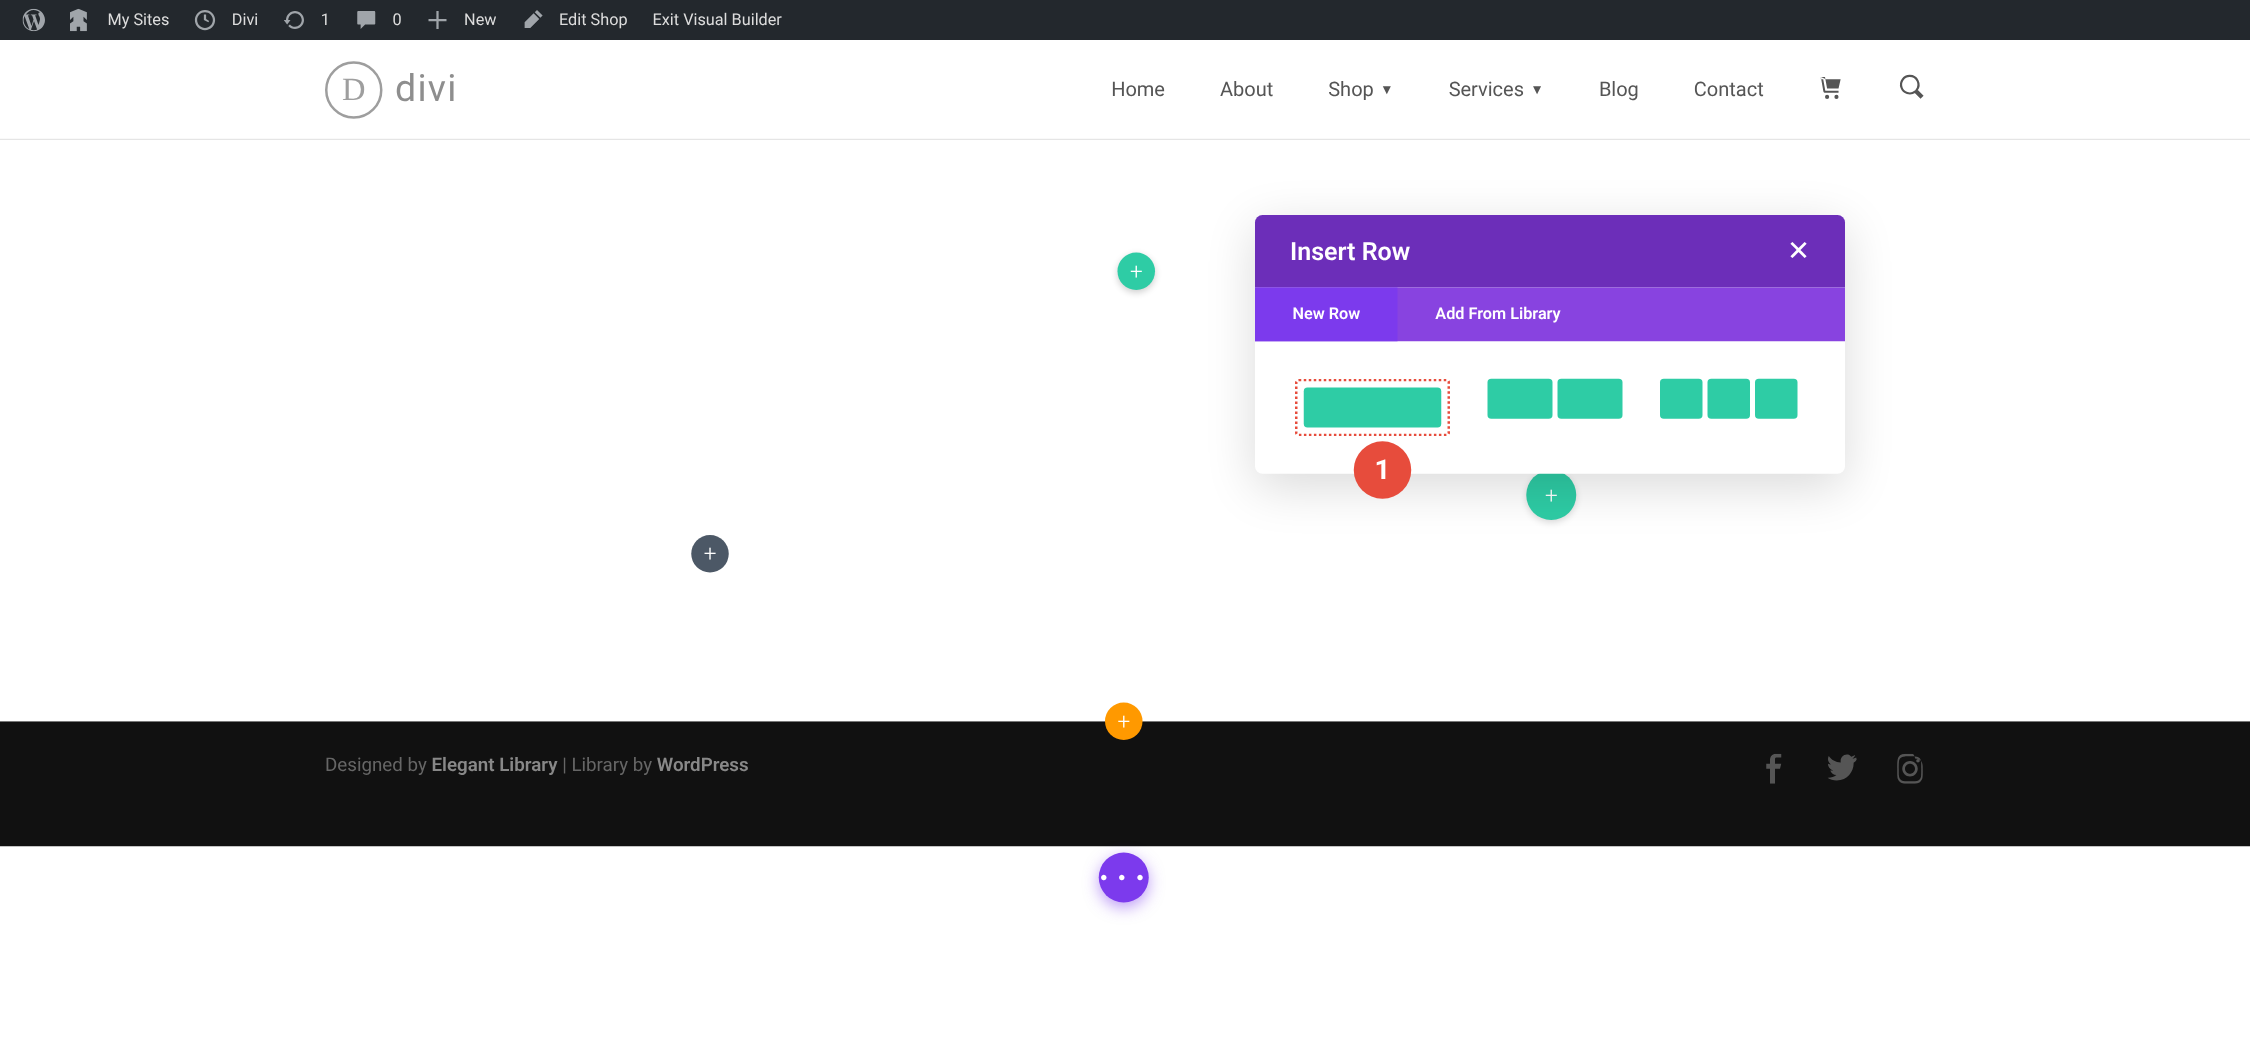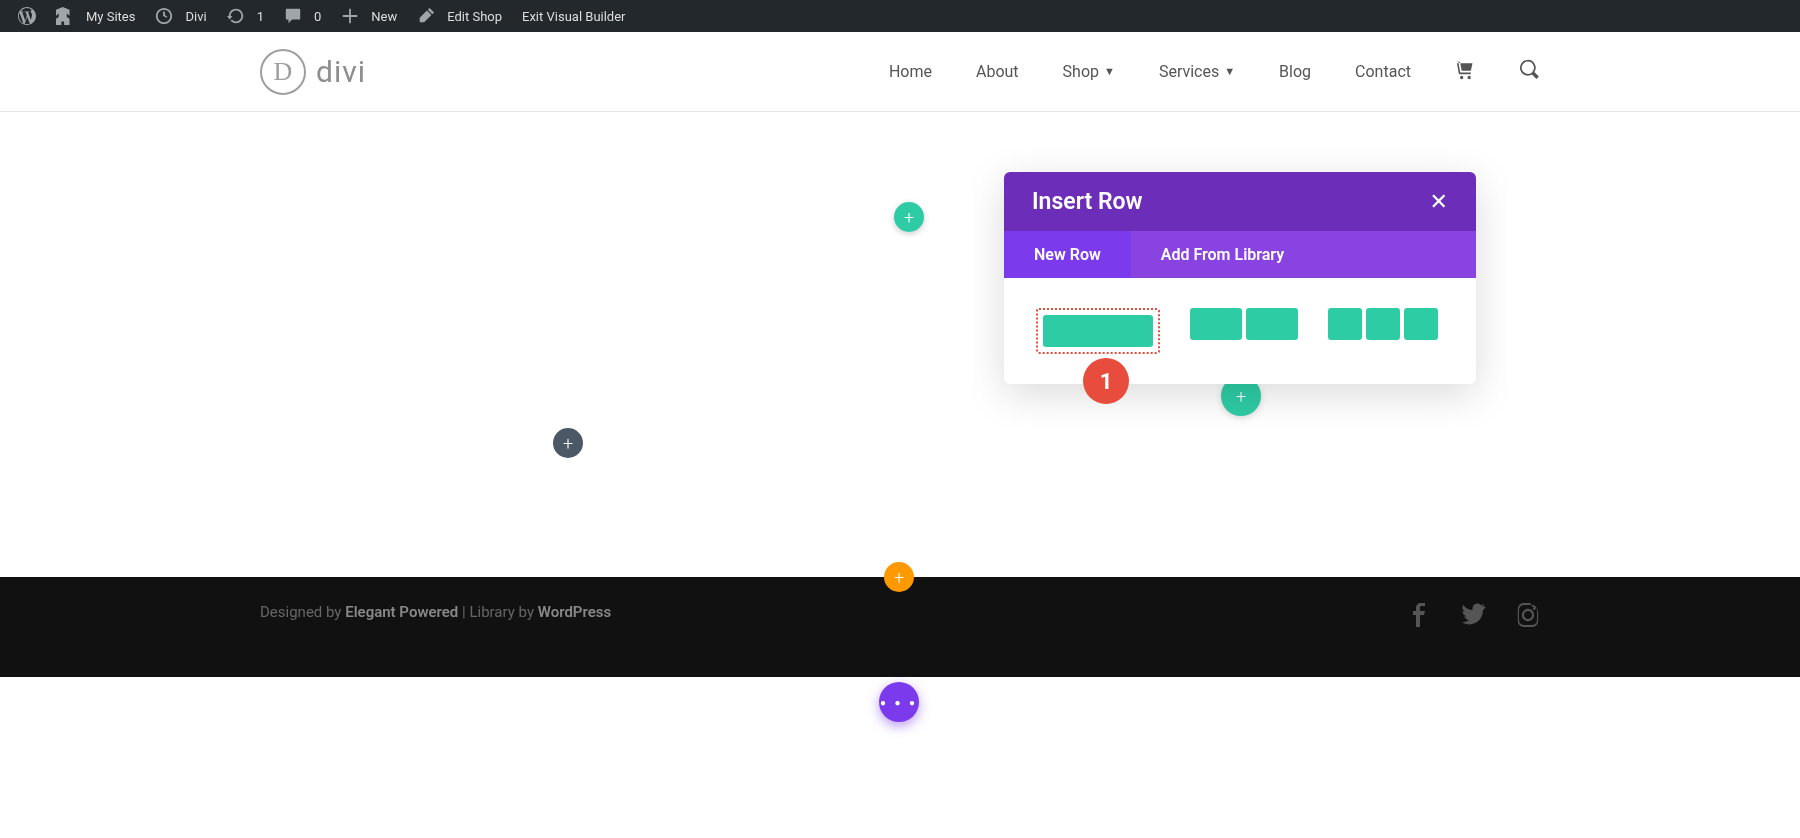--- a/index.html
+++ b/index.html
@@ -30,24 +30,24 @@
 .plus-btn{position:absolute;border-radius:50%;display:flex;align-items:center;justify-content:center;color:#fff;font-size:18px;font-weight:300;cursor:pointer}
 .plus-teal{width:30px;height:30px;background:#2ecca5;box-shadow:0 2px 6px rgba(0,0,0,.2)}
 .plus-teal2{width:40px;height:40px;background:#2ecca5;box-shadow:0 2px 6px rgba(0,0,0,.15)}
 .plus-dark{width:30px;height:30px;background:#4c5866}
 .plus-orange{width:30px;height:30px;background:#ff9900}
 .plus-purple{width:40px;height:40px;background:#7c3aed;font-size:10px;letter-spacing:3px;box-shadow:0 4px 12px rgba(124,58,237,.5)}
 
 
 .modal{position:absolute;left:1004px;top:60px;width:472px;background:#fff;border-radius:6px;box-shadow:0 10px 40px rgba(0,0,0,.15);overflow:visible}
 .modal-header{background:#6c2eb9;color:#fff;padding:16px 28px;display:flex;justify-content:space-between;align-items:center;border-radius:6px 6px 0 0}
-.modal-title{font-size:23px;font-weight:600}
+.modal-title{font-size:20px;font-weight:600}
 .modal-close{font-size:22px;cursor:pointer;font-weight:300}
 .modal-tabs{display:flex;background:#8843e0}
-.modal-tab{padding:14px 30px;color:#fff;font-size:16px;font-weight:600;cursor:pointer}
+.modal-tab{padding:14px 30px;color:#fff;font-size:13px;font-weight:600;cursor:pointer}
 .modal-tab.active{background:#7c3aed}
 .modal-body{padding:30px 32px;display:flex;gap:30px}
 .col-opt{display:flex;gap:4px;cursor:pointer;position:relative}
 .col-opt.dotted{border:2px dotted #e74c3c;padding:5px;border-radius:3px}
 .col-block{background:#2ecca5;height:32px;border-radius:3px}
 .w1{width:110px}
 .w2{width:52px}
 .w3{width:34px}
 .badge-1{position:absolute;left:45px;top:48px;width:46px;height:46px;background:#e74c3c;color:#fff;border-radius:50%;display:flex;align-items:center;justify-content:center;font-size:22px;font-weight:700}
 
@@ -181,21 +181,21 @@
         <div class="col-block w3"></div>
         <div class="col-block w3"></div>
         <div class="col-block w3"></div>
       </div>
     </div>
   </div>
 </div>
 
 <div class="site-footer">
   <div class="footer-text">
-    <span>Designed by </span><a href="#">Elegant Powered</a><span> | Library by </span><a href="#">WordPress</a>
+    <span>Designed by </span><a href="#">Elegant Library</a><span> | Library by </span><a href="#">WordPress</a>
   </div>
   <div class="social">
     <svg class="social-ico" viewBox="0 0 24 24">
         <path d="M13 3h4V0h-4c-3 0-5 2-5 5v3H5v4h3v12h4V12h4l1-4h-5V5c0-1 0-2 1-2z"></path>
       </svg>
     <svg class="social-ico" viewBox="0 0 24 24">
         <path d="M23 3c-1 .5-2 .8-3 1 1-1 2-2 2-3-1 .6-2 1-3 1.3C18 1 17 .5 15.5.5c-3 0-5 2.5-5 5.3 0 .4 0 .8.1 1.2C6.5 6.8 3 4.8 1 1.8c-.4.7-.6 1.5-.6 2.4 0 1.8 1 3.4 2.3 4.3-.8 0-1.6-.3-2.3-.6v.1c0 2.6 1.8 4.7 4.2 5.2-.4.1-.9.2-1.4.2-.3 0-.7 0-1-.1.7 2.1 2.6 3.6 4.9 3.7-1.8 1.4-4 2.2-6.5 2.2H0c2.1 1.4 4.6 2.2 7.3 2.2 8.8 0 13.6-7.3 13.6-13.6v-.6c1-.7 1.8-1.5 2.4-2.5z"></path>
       </svg>
     <svg class="social-ico" viewBox="0 0 24 24">
         <path d="M12 2c2.7 0 3 0 4.1.1 1 0 1.7.2 2.1.4.5.2 1 .5 1.4.9.4.4.7.9.9 1.4.2.4.3 1.1.4 2.1C21 8 21 8.3 21 12s0 4-.1 5.1c0 1-.2 1.7-.4 2.1-.2.5-.5 1-.9 1.4-.4.4-.9.7-1.4.9-.4.2-1.1.3-2.1.4-1.1.1-1.4.1-4.1.1s-3 0-4.1-.1c-1 0-1.7-.2-2.1-.4-.5-.2-1-.5-1.4-.9-.4-.4-.7-.9-.9-1.4-.2-.4-.3-1.1-.4-2.1C3 16 3 15.7 3 12s0-4 .1-5.1c0-1 .2-1.7.4-2.1.2-.5.5-1 .9-1.4.4-.4.9-.7 1.4-.9.4-.2 1.1-.3 2.1-.4C9 2 9.3 2 12 2m0-2C9.3 0 8.9 0 7.8.1c-1.1 0-1.8.2-2.5.5-.7.3-1.3.6-1.8 1.2C3 2.3 2.6 2.9 2.4 3.6c-.3.7-.4 1.4-.5 2.5C1.8 7.2 1.8 7.6 1.8 12s0 4.8.1 5.9c0 1.1.2 1.8.5 2.5.3.7.6 1.3 1.2 1.8.6.6 1.2.9 1.8 1.2.7.3 1.4.4 2.5.5 1.1.1 1.5.1 4.1.1s3 0 4.1-.1c1.1 0 1.8-.2 2.5-.5.7-.3 1.3-.6 1.8-1.2.6-.6.9-1.2 1.2-1.8.3-.7.4-1.4.5-2.5.1-1.1.1-1.5.1-4.1s0-3-.1-4.1c0-1.1-.2-1.8-.5-2.5-.3-.7-.6-1.3-1.2-1.8-.6-.6-1.2-.9-1.8-1.2-.7-.3-1.4-.4-2.5-.5C15.1 0 14.7 0 12 0zm0 5.8c-3.4 0-6.2 2.8-6.2 6.2s2.8 6.2 6.2 6.2 6.2-2.8 6.2-6.2-2.8-6.2-6.2-6.2zm0 10.2c-2.2 0-4-1.8-4-4s1.8-4 4-4 4 1.8 4 4-1.8 4-4 4zm6.4-11.8c-.8 0-1.4.6-1.4 1.4s.6 1.4 1.4 1.4 1.4-.6 1.4-1.4-.6-1.4-1.4-1.4z"></path>

